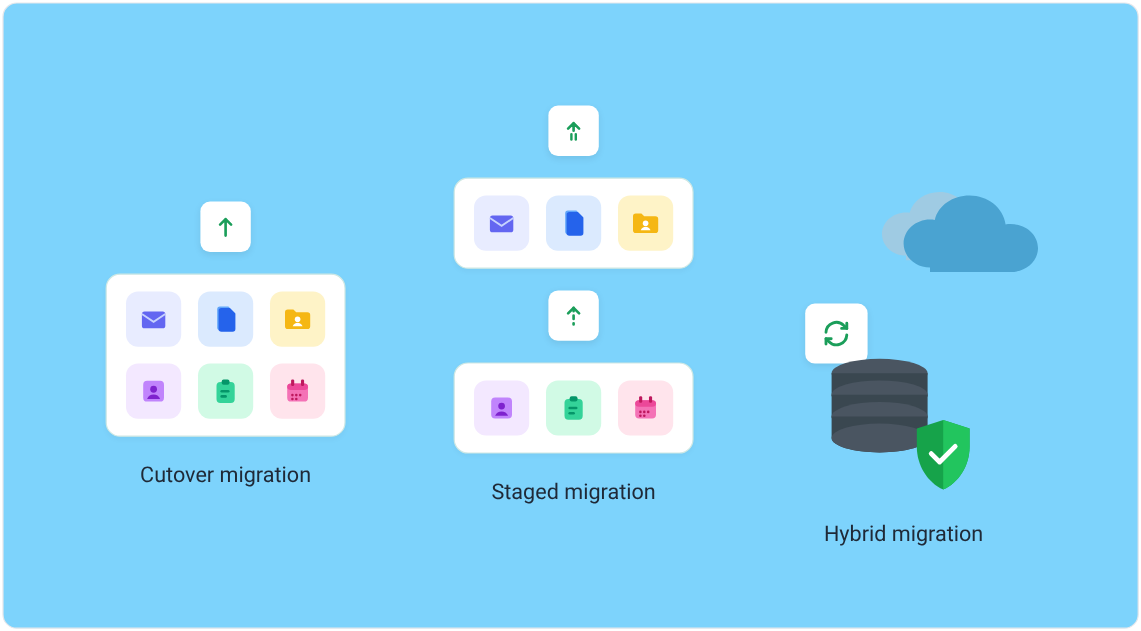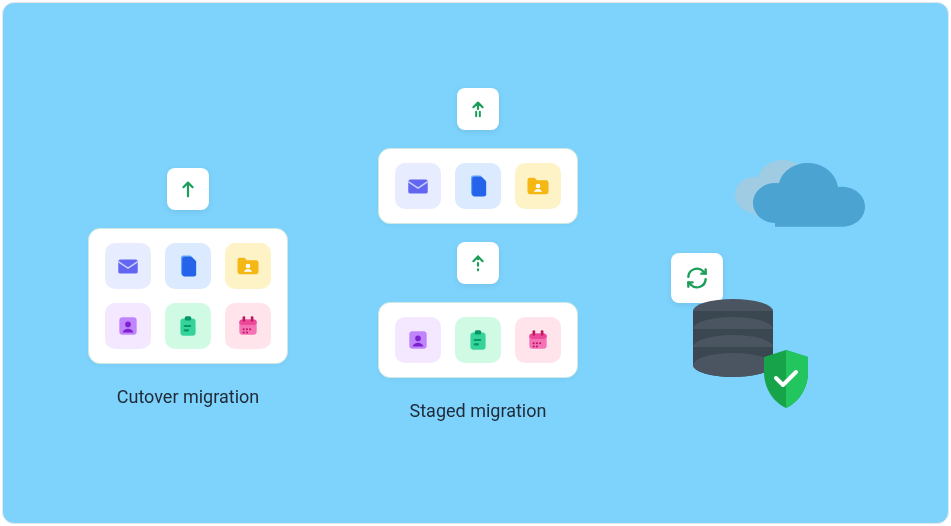--- a/index.html
+++ b/index.html
@@ -254,15 +254,16 @@
         </svg>
       </div>
       <div class="shield-wrap">
         <svg width="54" height="62" viewBox="0 0 54 62">
           <path d="M27 2l22 7v15c0 16-9 30-22 36C14 54 5 40 5 24V9l22-7z" fill="#16a34a"></path>
           <path d="M27 2l22 7v15c0 16-9 30-22 36V2z" fill="#22c55e"></path>
           <path d="M17 30l7 7 13-13" stroke="#fff" stroke-width="4" fill="none" stroke-linecap="round" stroke-linejoin="round"></path>
         </svg>
       </div>
     </div>
+    <div class="label">Hybrid migration</div>
   </div>
 
 </div>
 
 </body></html>

